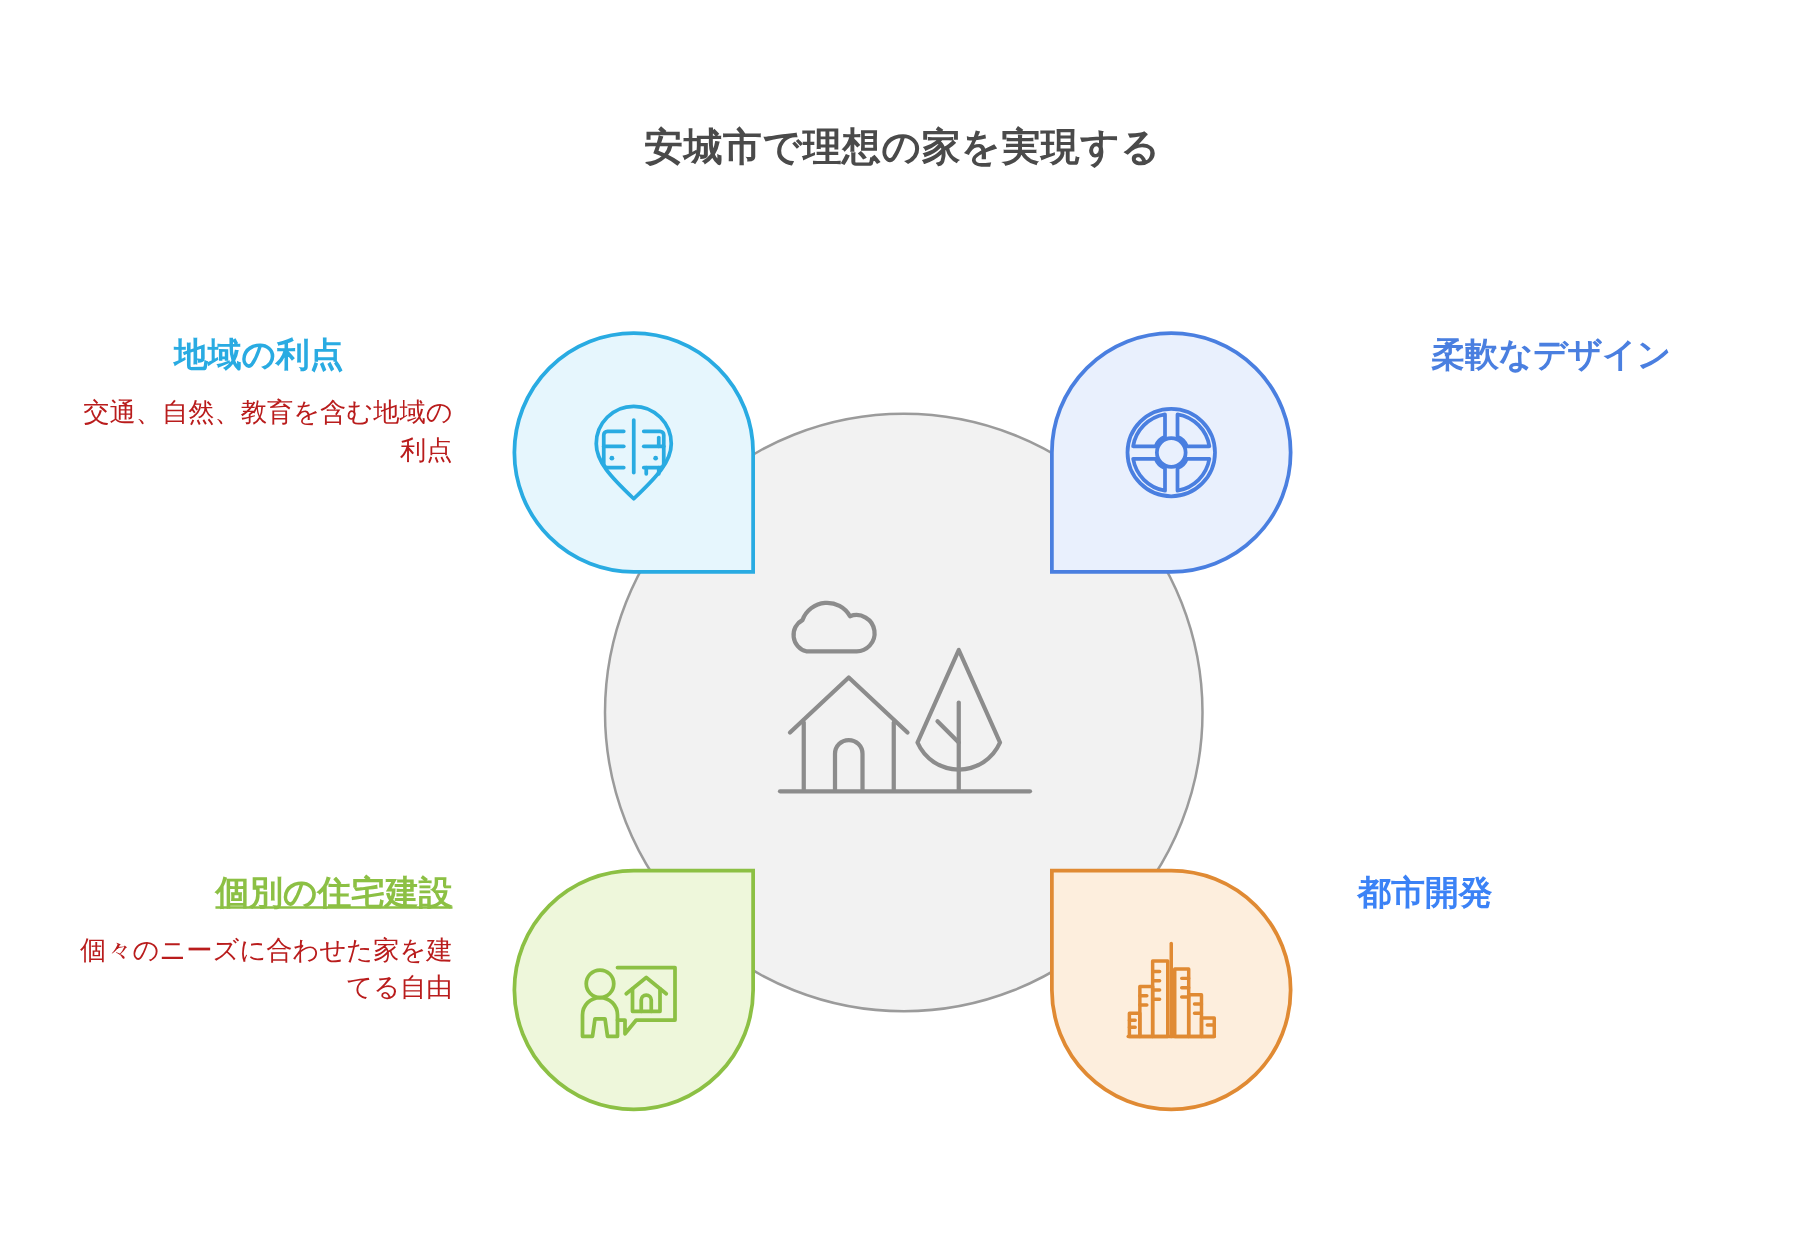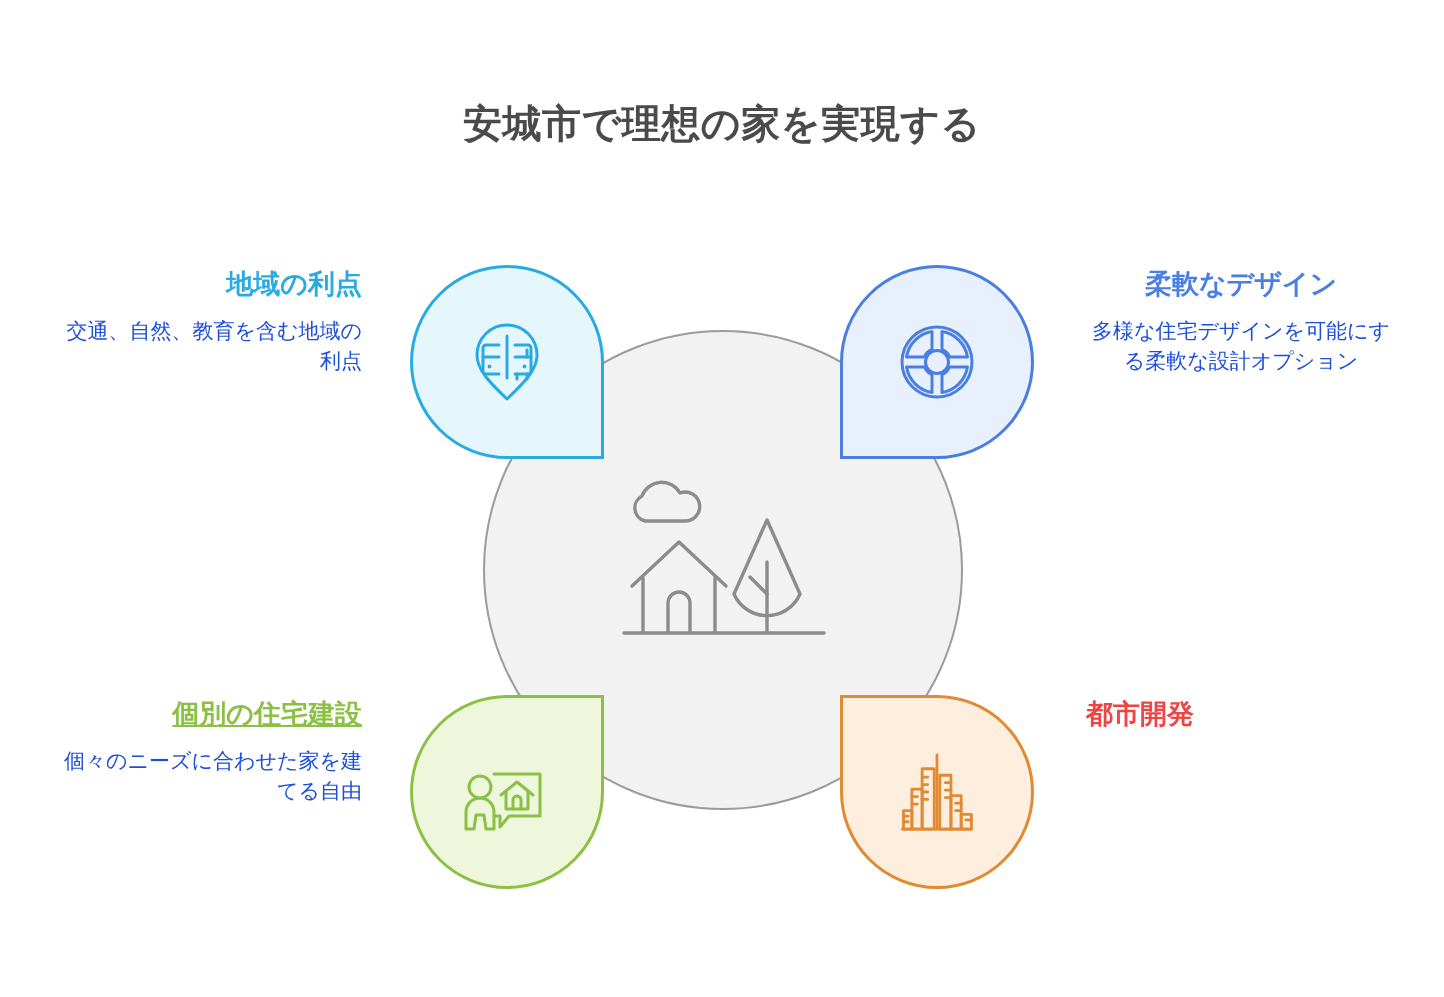--- a/index.html
+++ b/index.html
@@ -18,21 +18,21 @@
     -webkit-font-smoothing: antialiased;
   }
 
   
   #page-title {
     position: absolute;
     left: 0;
     top: 97px;
     width: 1444px;
     text-align: center;
-    font-size: 39px;
+    font-size: 31px;
     font-weight: bold;
     letter-spacing: 0.5px;
     color: #4a4a4a;
   }
 
   
   #center-circle {
     position: absolute;
     left: 483px;
     top: 330px;
@@ -74,35 +74,35 @@
   .feature-text { position: absolute; width: 310px; }
   .feature-text .heading {
     font-size: 27px;
     font-weight: bold;
     line-height: 1.25;
     margin: 0 0 14px 0;
   }
   .feature-text .desc {
     font-size: 21px;
     line-height: 1.45;
-    color: #1d4ed8;
+    color: #b91c1c;
     margin: 0;
   }
   .align-right { text-align: right; }
   .align-left  { text-align: left; }
 
   #text-local   { left: 52px;   top: 268px; }
   #text-design  { left: 1086px; top: 268px; text-align: center; }
   #text-custom  { left: 52px;   top: 698px; }
   #text-urban   { left: 1086px; top: 698px; }
 
-  .c-cyan   { color: #29abe2; }
+  .c-cyan   { color: #29abe2; text-align: center; }
   .c-blue   { color: #4a7fe0; }
   .c-green  { color: #8cc044; text-decoration: underline; }
-  .c-orange { color: #ef4444; }
+  .c-orange { color: #3b82f6; }
 </style>
 </head>
 <body>
 
 <div id="page-title">安城市で理想の家を実現する</div>
 
 <div id="center-circle"></div>
 
 <div id="center-illustration">
   <svg viewBox="0 0 250 216" width="250" height="216" fill="none" stroke="#8c8c8c" stroke-width="3.4" stroke-linecap="round" stroke-linejoin="round">
@@ -203,21 +203,20 @@
   </span>
 </div>
 
 <div id="text-local" class="feature-text align-right">
   <div class="heading c-cyan">地域の利点</div>
   <div class="desc">交通、自然、教育を含む地域の利点</div>
 </div>
 
 <div id="text-design" class="feature-text align-left">
   <div class="heading c-blue">柔軟なデザイン</div>
-  <div class="desc">多様な住宅デザインを可能にする柔軟な設計オプション</div>
 </div>
 
 <div id="text-custom" class="feature-text align-right">
   <div class="heading c-green">個別の住宅建設</div>
   <div class="desc">個々のニーズに合わせた家を建てる自由</div>
 </div>
 
 <div id="text-urban" class="feature-text align-left">
   <div class="heading c-orange">都市開発</div>
 </div>

